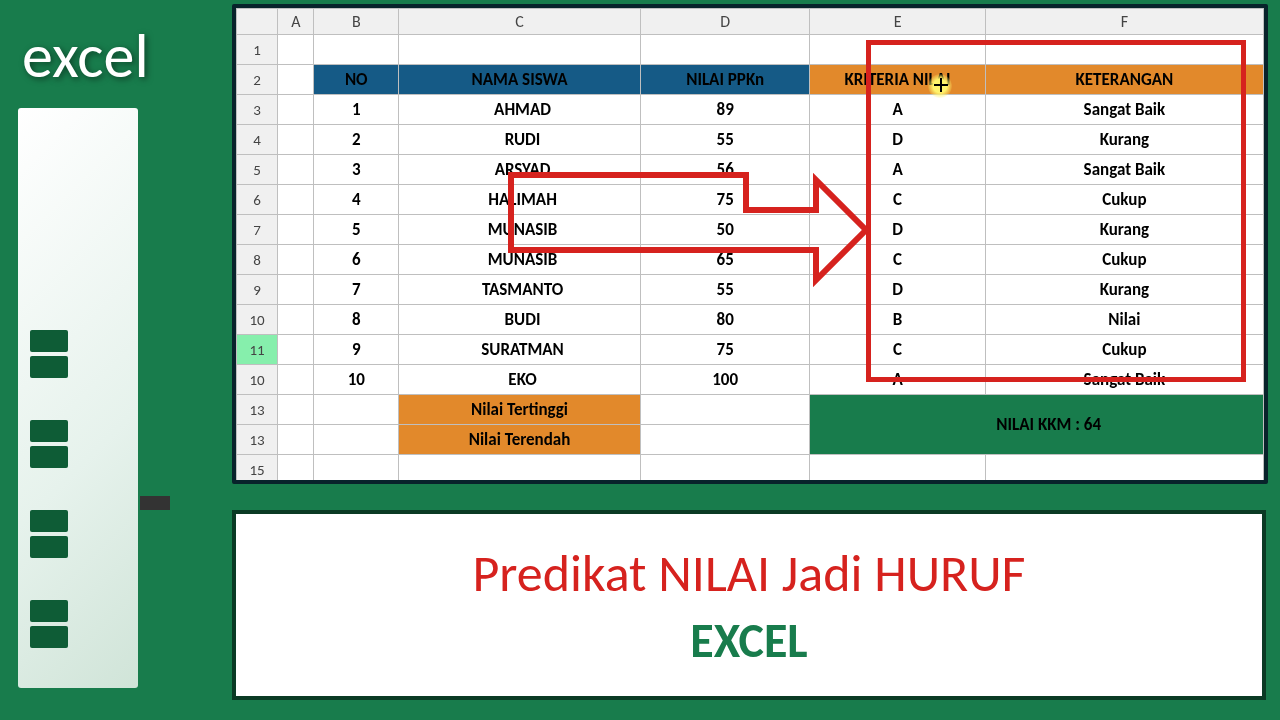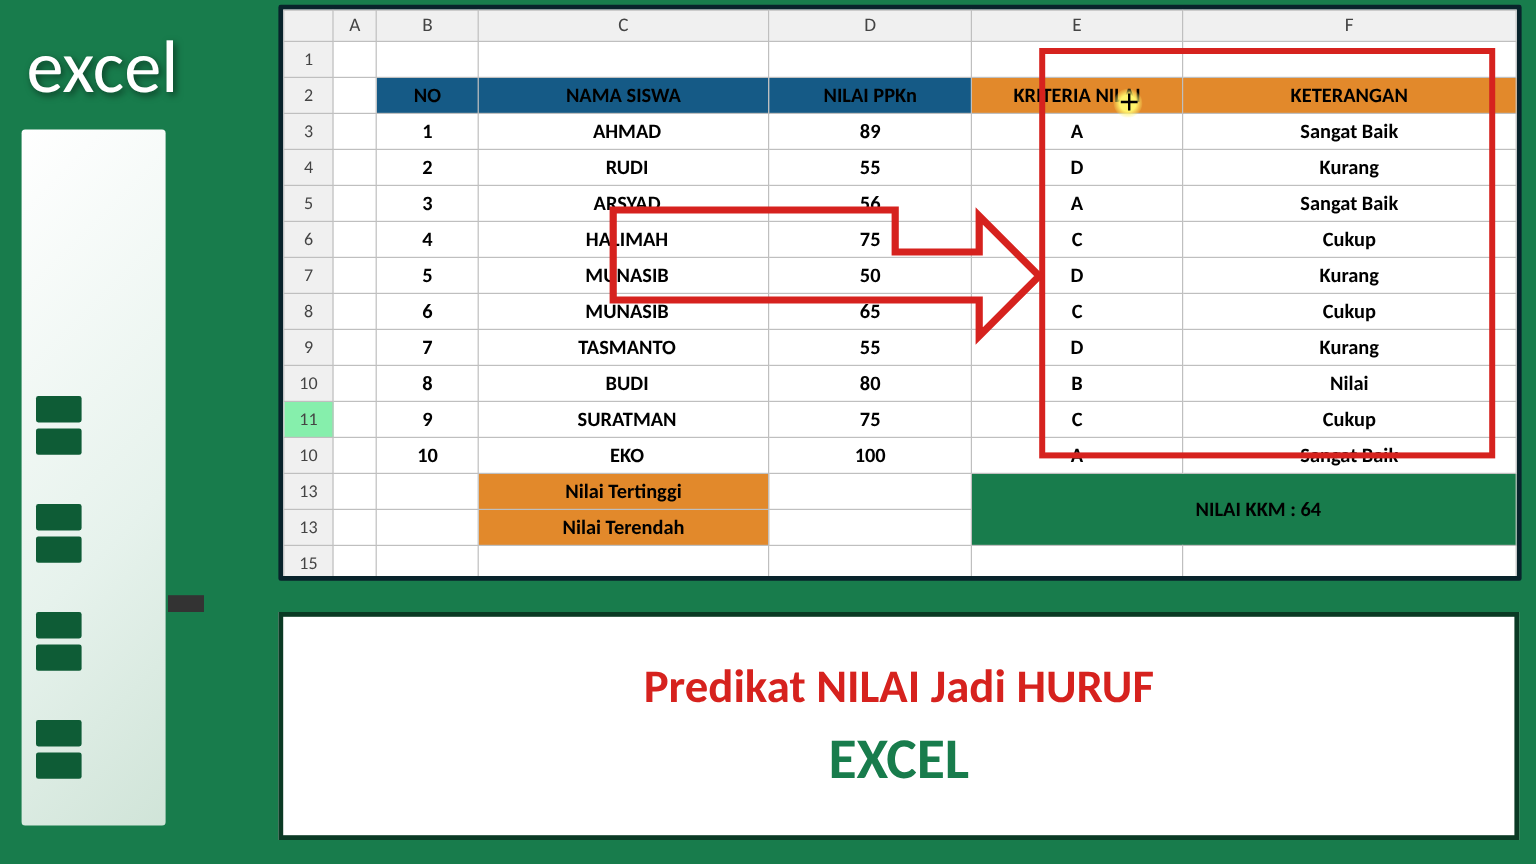--- a/index.html
+++ b/index.html
@@ -124,22 +124,22 @@
   width: 1034px; height: 190px;
   background: #fff;
   border: 4px solid #0a3a24;
   display: flex;
   flex-direction: column;
   align-items: center;
   justify-content: center;
 }
 .title-card .line1 {
   color: #d6221e;
-  font-size: 39px;
-  font-weight: bold;
+  font-size: 52px;
+  font-weight: normal;
 }
 .title-card .line2 {
   color: #187c4c;
   font-size: 48px;
   font-weight: bold;
   margin-top: 6px;
 }
 .small-strip {
   position: absolute;
   left: 140px; top: 496px;

